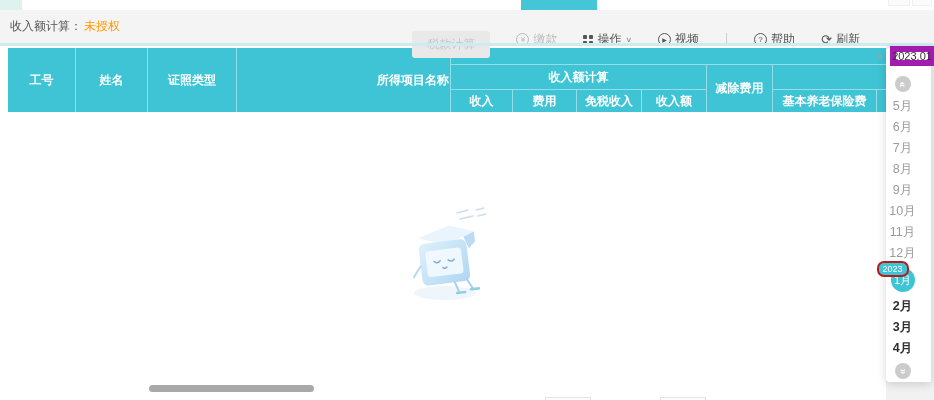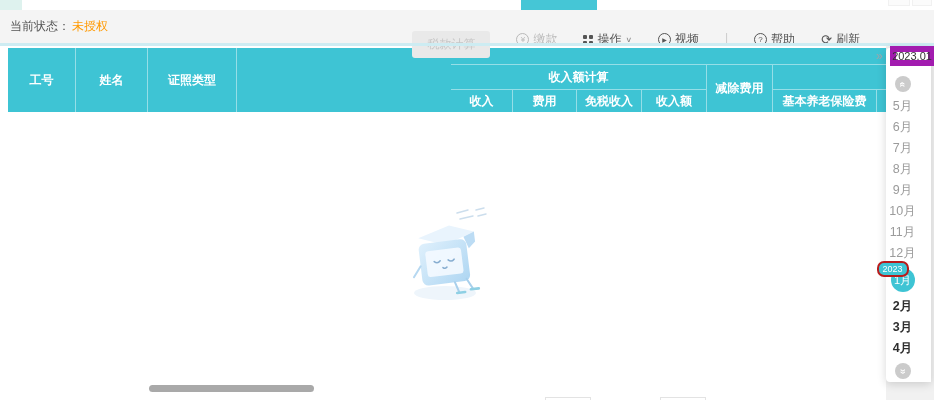--- a/index.html
+++ b/index.html
@@ -114,21 +114,21 @@
 
 <div class="topstrip">
   <div class="tab-left"></div>
   <div class="tab-mid"></div>
   <div class="tab-ghost tg1"></div>
   <div class="tab-ghost tg2"></div>
 </div>
 
 <div class="toolbar">
   <div class="status">
-    <span>当前状态：</span>
+    <span>收入额计算：</span>
     <span class="val">未授权</span>
   </div>
   <div class="tool-right">
     <button class="btn-primary-disabled">税款计算</button>
     <span class="tool-item disabled">
       <span class="cicon">¥</span>
       <span>缴款</span>
     </span>
     <span class="tool-item">
       <span class="grid-icon">
@@ -156,20 +156,21 @@
   </div>
 </div>
 <div class="teal-line"></div>
 
 <div class="content">
 
   <div class="thead">
     <div class="rspan c1 b-r">工号</div>
     <div class="rspan c2 b-r">姓名</div>
     <div class="rspan c3 b-r">证照类型</div>
+    <div class="rspan c5 b-r">所得项目名称</div>
 
     <div class="h-empty-top b-b"></div>
 
     <div class="h-income-group b-r b-b">收入额计算</div>
     <div class="h-deduction b-r">减除费用</div>
     <div class="h-ins-group b-b"></div>
 
     <div class="r3 c6 b-r">收入</div>
     <div class="r3 c7 b-r">费用</div>
     <div class="r3 c8 b-r">免税收入</div>

